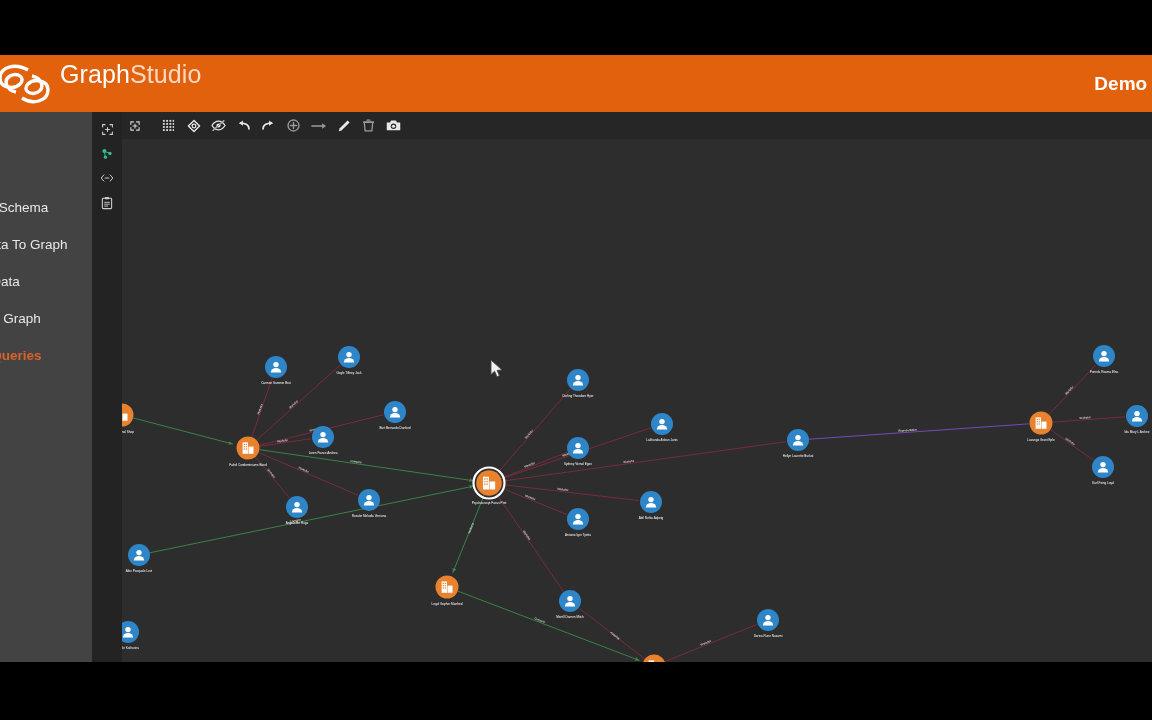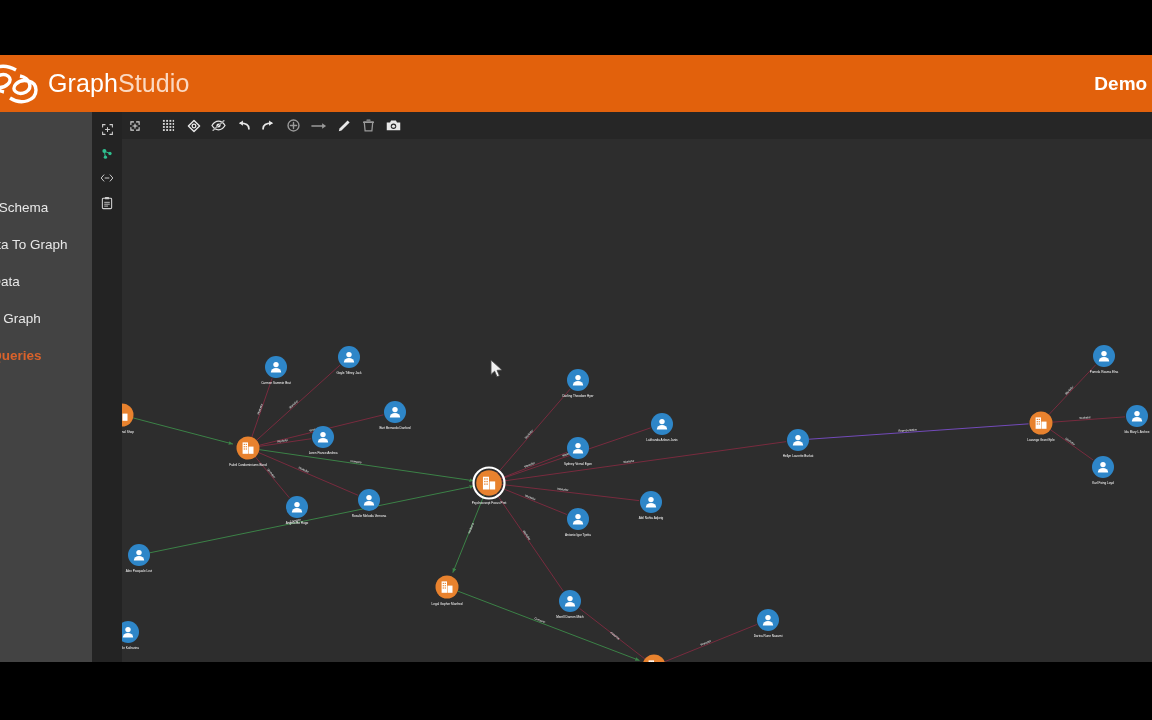--- a/index.html
+++ b/index.html
@@ -20,21 +20,21 @@
   
   .header {
     position: absolute; left: 0; top: 0; width: 1152px; height: 57px;
     background: #e2610c;
     display: flex; align-items: center; justify-content: space-between;
   }
   .header::after{
     content:""; position:absolute; left:0; top:0; width:100%; height:2px;
     background:#c9seta; background:#d8apan;
   }
-  .brand { display: flex; align-items: center; padding-left: 4px; }
+  .brand { display: flex; padding-left: 16px; }
   .brand-logo { width: 60px; height: 48px; margin-left: -22px; flex: 0 0 auto; }
   .brand-text {
     font-size: 25px; letter-spacing: 0.1px; white-space: nowrap;
     margin-left: 6px;
   }
   .brand-text .b1 { color: #ffffff; font-weight: 400; }
   .brand-text .b2 { color: #fbd9c2; font-weight: 400; }
   .demo-ver {
     color: #ffffff; font-size: 19px; font-weight: bold;
     white-space: nowrap; margin-right: -30px;

